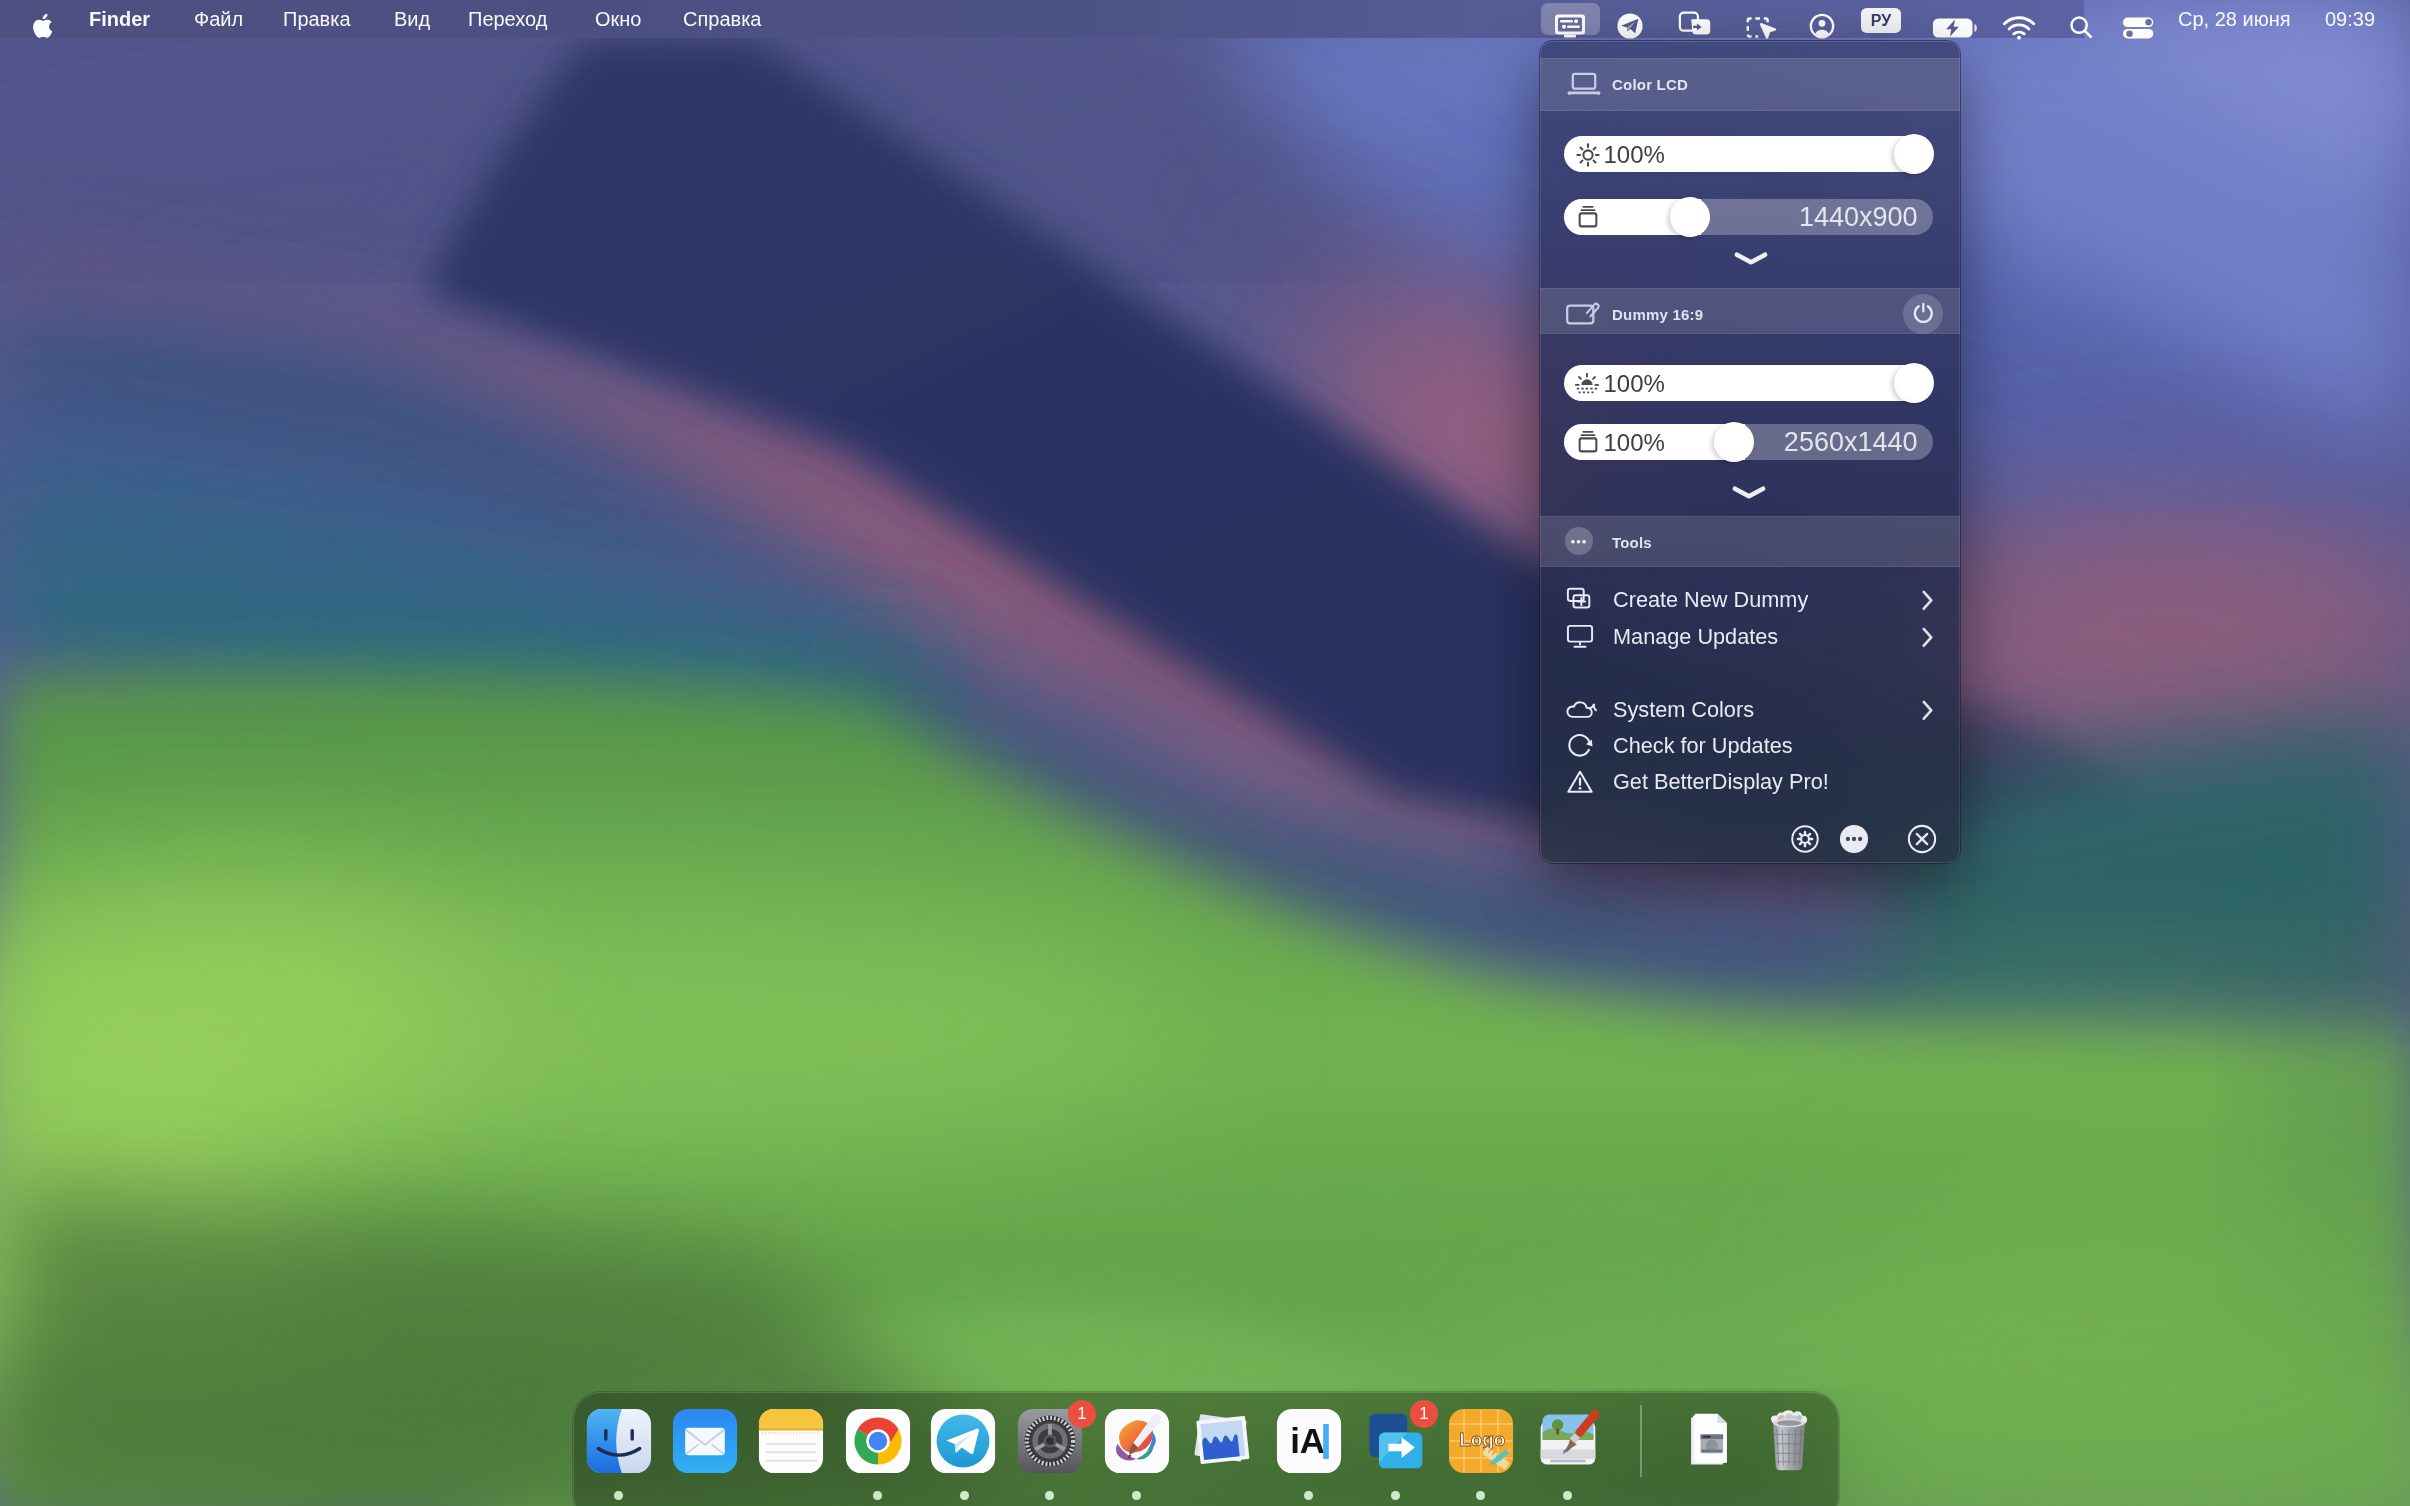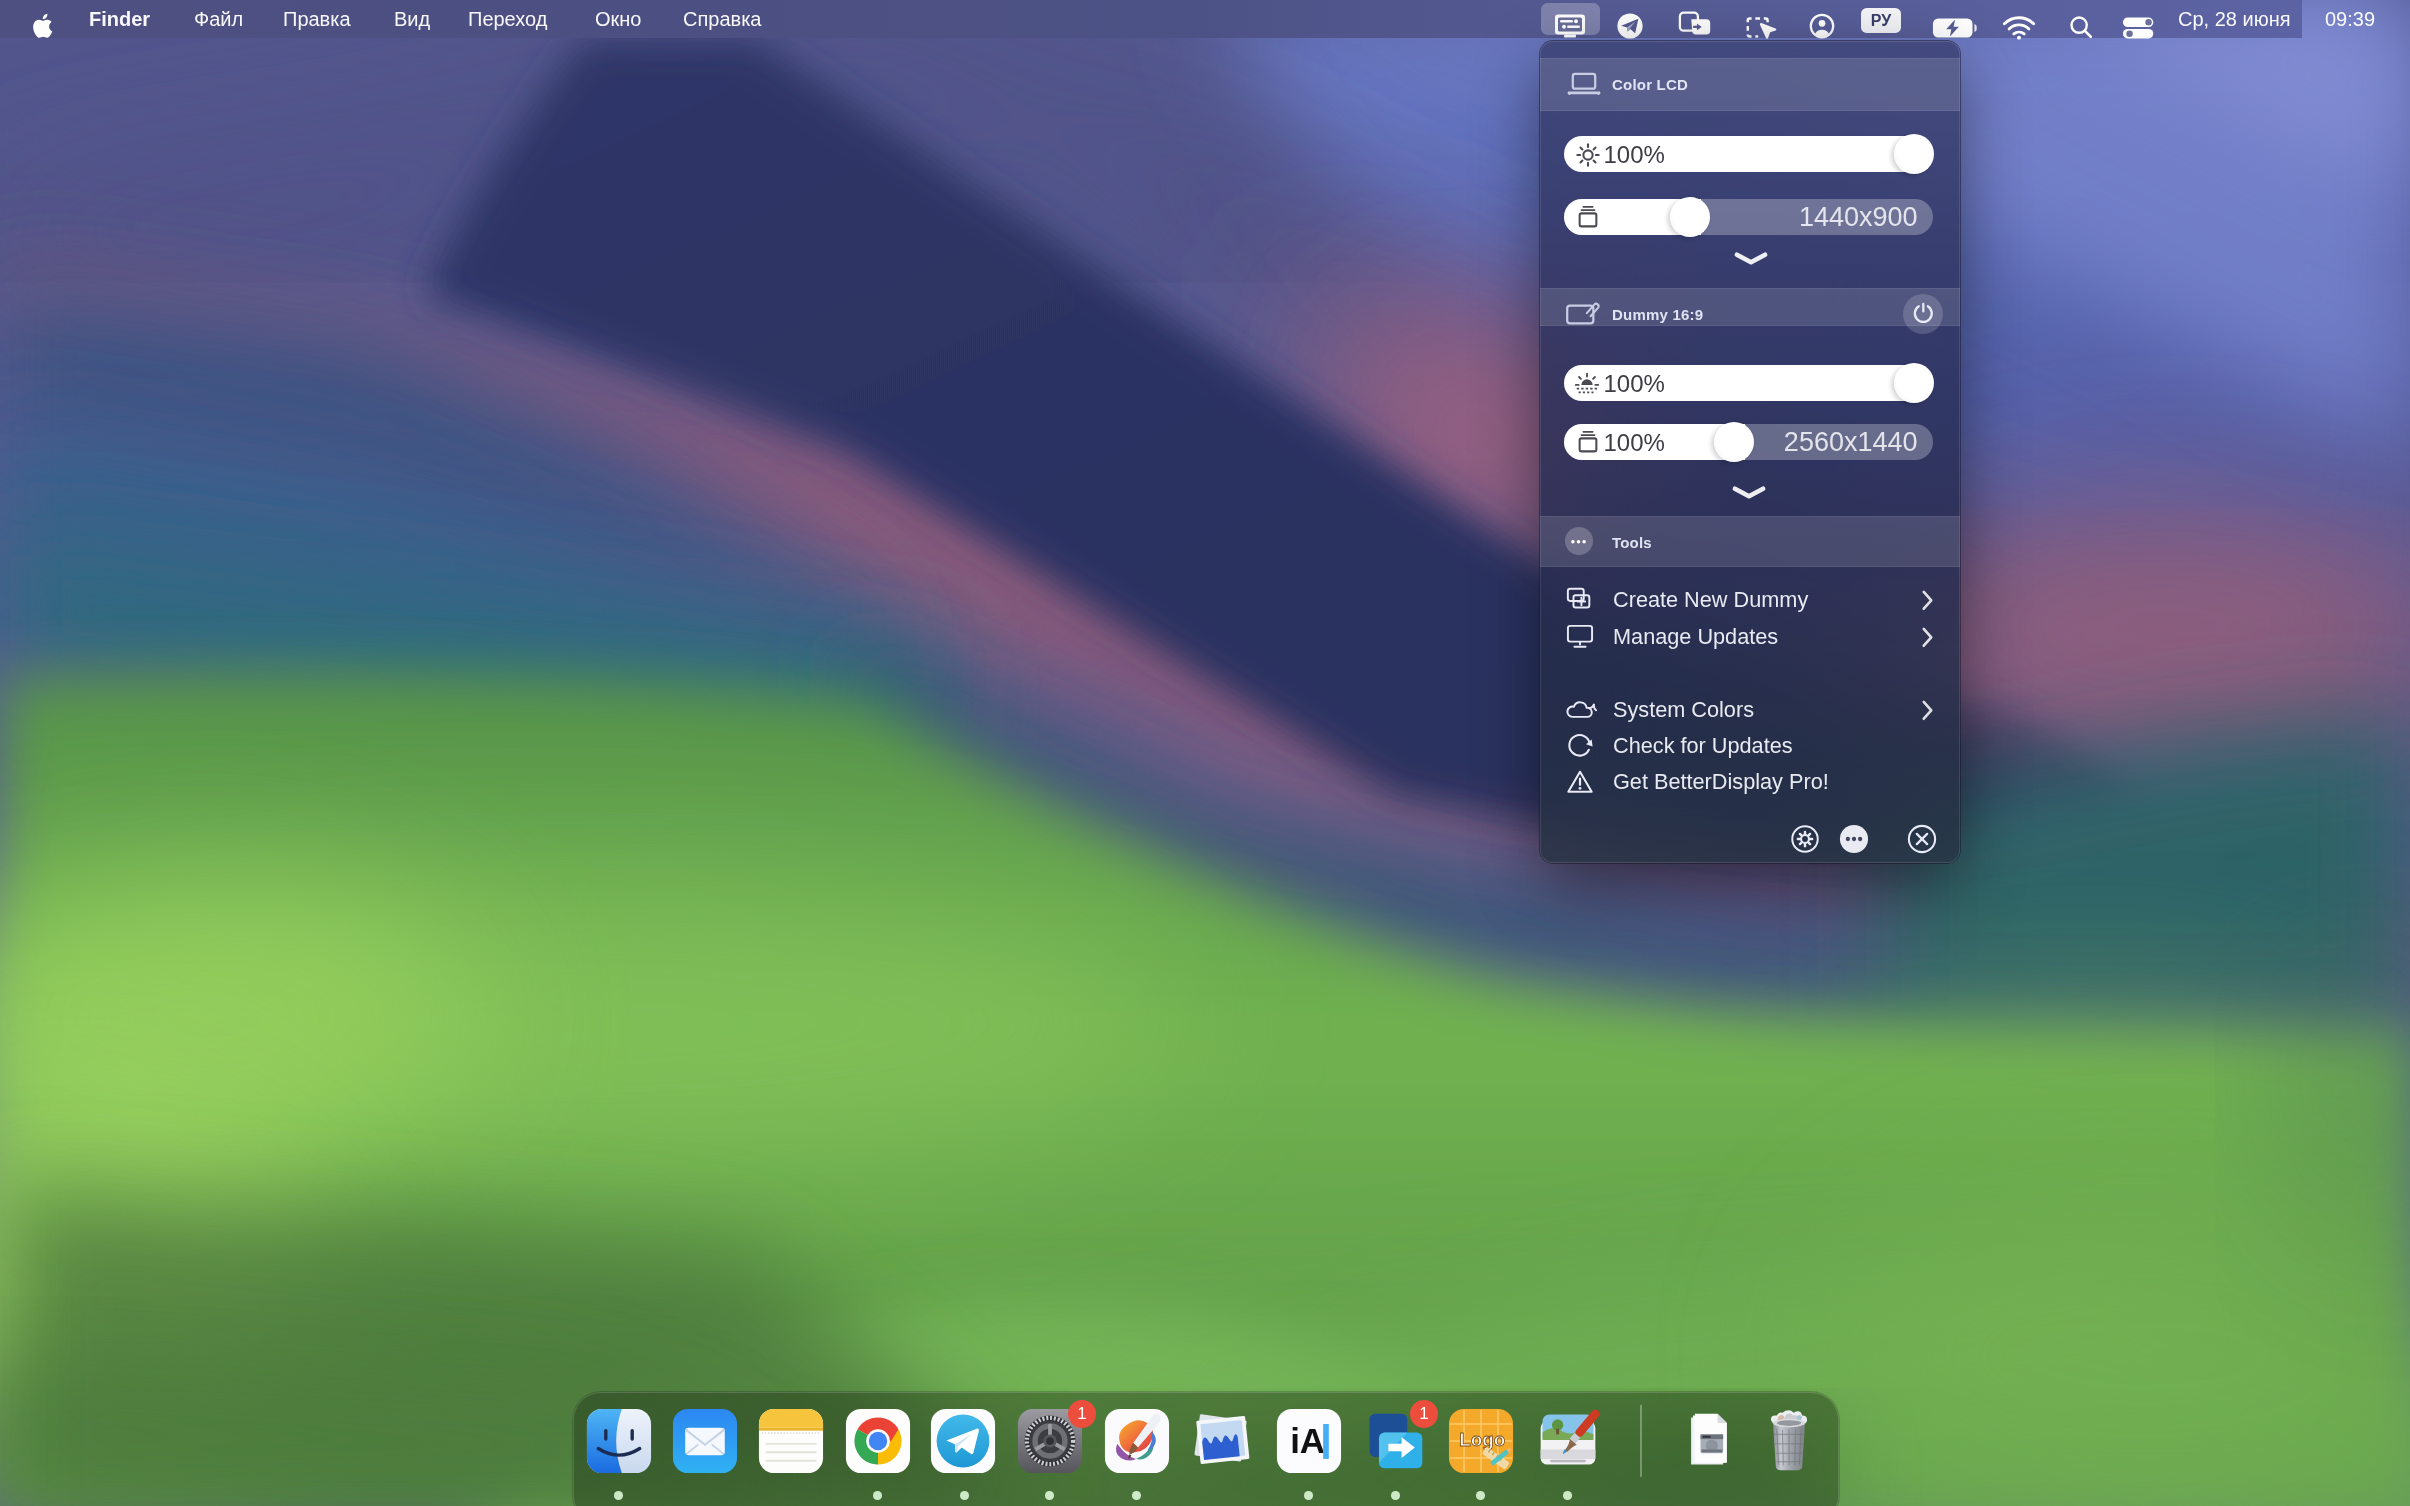--- a/index.html
+++ b/index.html
@@ -2,21 +2,21 @@
 <html style="font-size:15px"><head>
 <meta charset="utf-8">
 <style>
   * { margin:0; padding:0; box-sizing:border-box; }
   html,body { width:2411px; height:1507px; overflow:hidden; }
   body { font-family:"Liberation Sans", sans-serif; position:relative; background:#55588f; }
   #bg { position:absolute; left:0; top:0; width:2411px; height:1507px; }
 
   
   #menubar {
-    position:absolute; left:0; top:0; width:2302px; height:38px;
+    position:absolute; left:0; top:0; width:2084px; height:38px;
     background:linear-gradient(90deg,#4e5082 0%,#4c4f81 30%,#4d5286 52%,#565c95 72%,#5a609d 88%,#5c63a4 100%);
     color:rgba(255,255,255,0.96);
     font-size:20px;
   }
   .mitem { position:absolute; top:0; height:38px; line-height:39px; white-space:nowrap; }
   #menubar .bold { font-weight:bold; }
 
   
   #panel {
     position:absolute; left:1540px; top:41px; width:420px; height:822px;
@@ -501,21 +501,21 @@
       <line x1="7" y1="5.5" x2="21" y2="5.5" stroke="#4a4a52" stroke-width="2" stroke-linecap="round"></line>
       <line x1="9" y1="2" x2="19" y2="2" stroke="#4a4a52" stroke-width="2" stroke-linecap="round"></line>
     </svg>
     <div class="knob" style="left:106px;"></div>
     <div class="rlab">1440x900</div>
   </div>
   <svg class="chev" style="left:193px;top:210px;" width="36" height="15" viewBox="0 0 38 16">
     <polyline points="4,4 19,12 34,4" fill="none" stroke="rgba(255,255,255,0.92)" stroke-width="5" stroke-linecap="round" stroke-linejoin="round"></polyline>
   </svg>
 
-  <div class="phead" style="top:247px; height:38px;">
+  <div class="phead" style="top:247px; height:46px;">
     <svg style="position:absolute;left:23.5px;top:12.2px;" width="40" height="28" viewBox="0 0 42 30">
       <rect x="3" y="6" width="28" height="19" rx="3" fill="none" stroke="#c9cde4" stroke-width="2.4"></rect>
       <path d="M24 14 l8 -9 a2.6 2.6 0 0 1 4 3.4 l-8 9" fill="none" stroke="#c9cde4" stroke-width="2.2" stroke-linecap="round"></path>
     </svg>
     <div class="ptitle">Dummy 16:9</div>
     <div style="position:absolute; right:17px; top:5.6px; width:40px; height:40px; border-radius:50%; background:rgba(255,255,255,0.16);">
       <svg style="position:absolute;left:8.5px;top:8.5px;" width="22.6" height="22.6" viewBox="0 0 24 24">
         <path d="M7.2 4.5 a9 9 0 1 0 9.6 0" fill="none" stroke="#e8eaf5" stroke-width="2.4" stroke-linecap="round"></path>
         <line x1="12" y1="2" x2="12" y2="10" stroke="#e8eaf5" stroke-width="2.4" stroke-linecap="round"></line>
       </svg>

